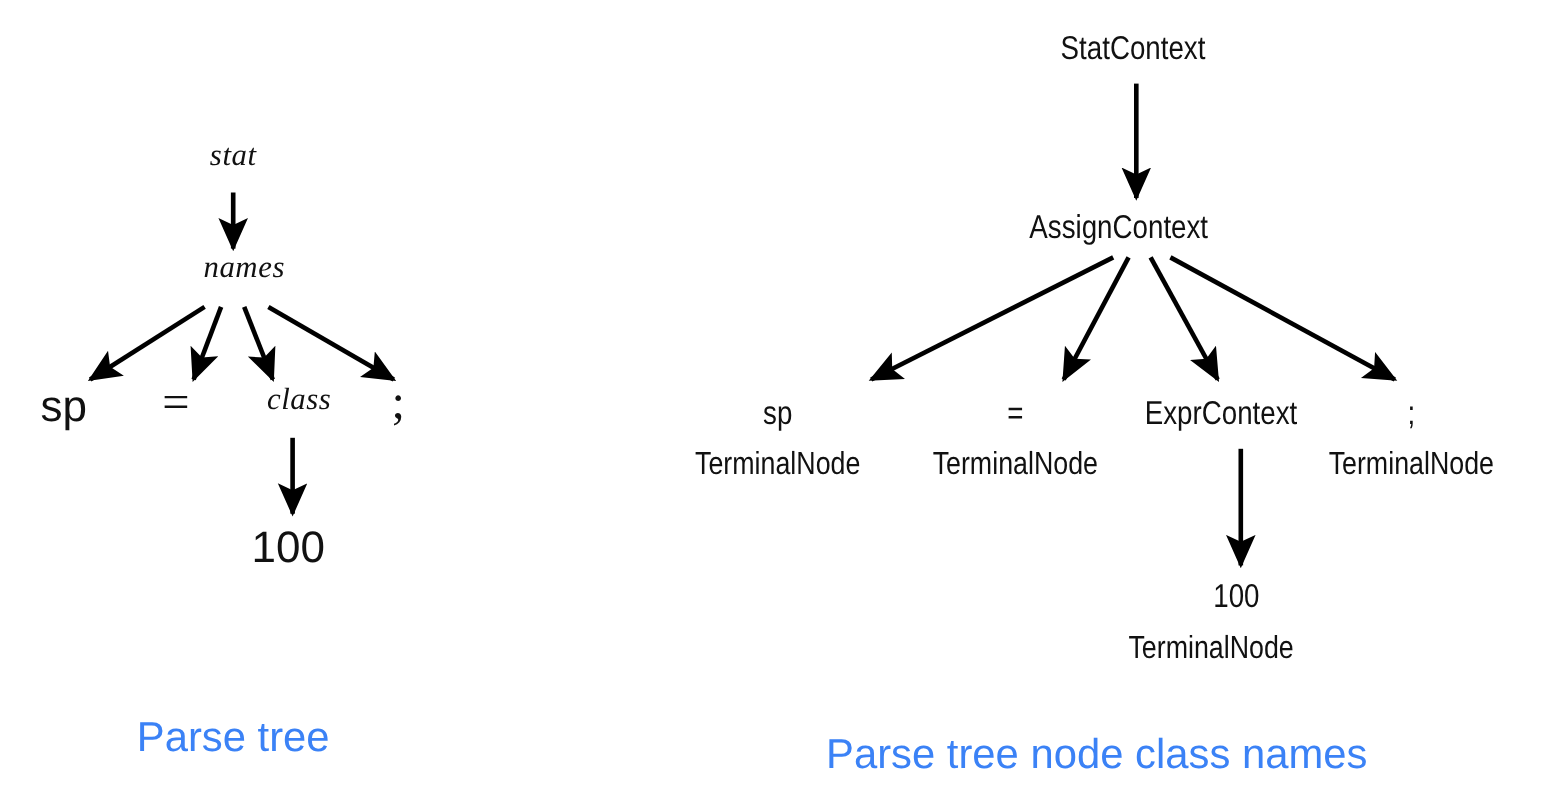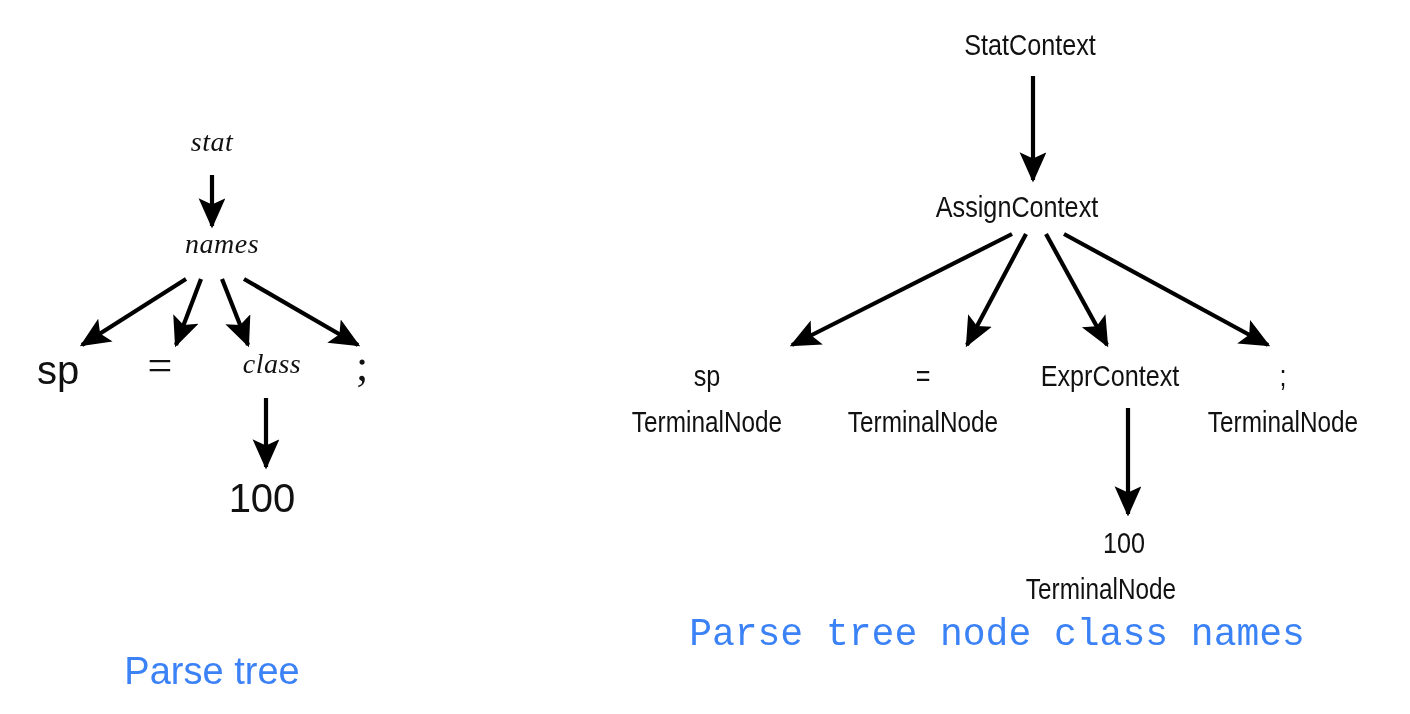--- a/index.html
+++ b/index.html
@@ -131,16 +131,16 @@
     <div class="lbl cls-sm ctr-cls" style="left:923px; top:408px;">TerminalNode</div>
 
     <div class="lbl cls ctr-cls" style="left:1110px; top:361px;">ExprContext</div>
 
     <div class="lbl cls ctr-cls" style="left:1283px; top:361px;">;</div>
     <div class="lbl cls-sm ctr-cls" style="left:1283px; top:408px;">TerminalNode</div>
 
     <div class="lbl cls ctr-cls" style="left:1124px; top:528px;">100</div>
     <div class="lbl cls-sm ctr-cls" style="left:1101px; top:575px;">TerminalNode</div>
 
-    <div class="lbl caption ctr" style="left:997px; top:616px;font-family:Liberation Mono, monospace;">Parse tree node class names</div>
+    <div class="lbl caption ctr" style="left:997px; top:667px;">Parse tree node class names</div>
   </div>
 
 </div>
 
 </body></html>

